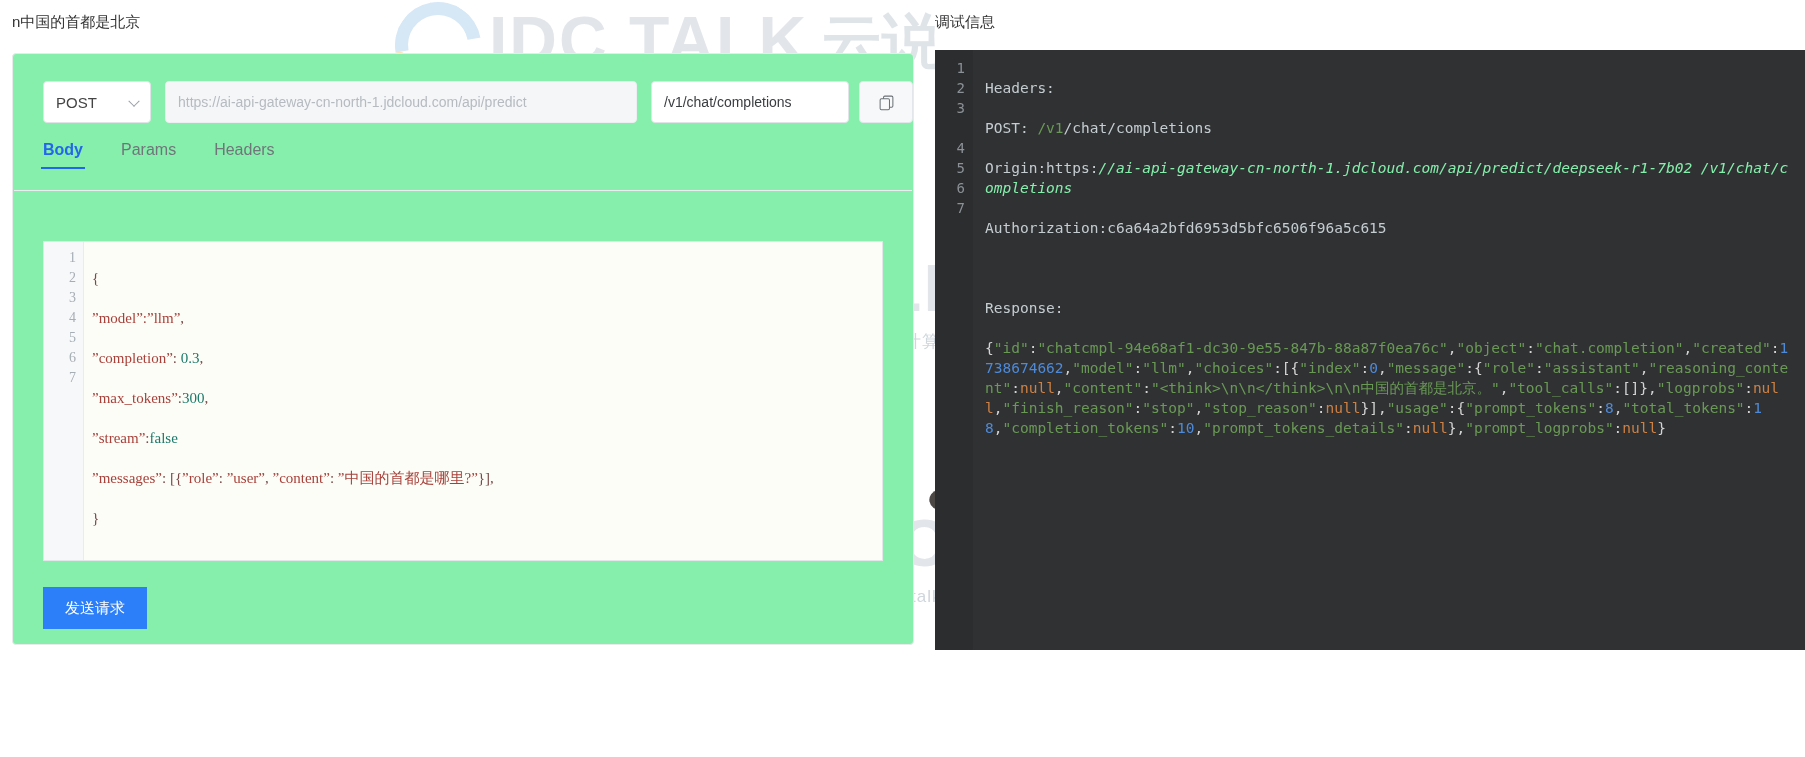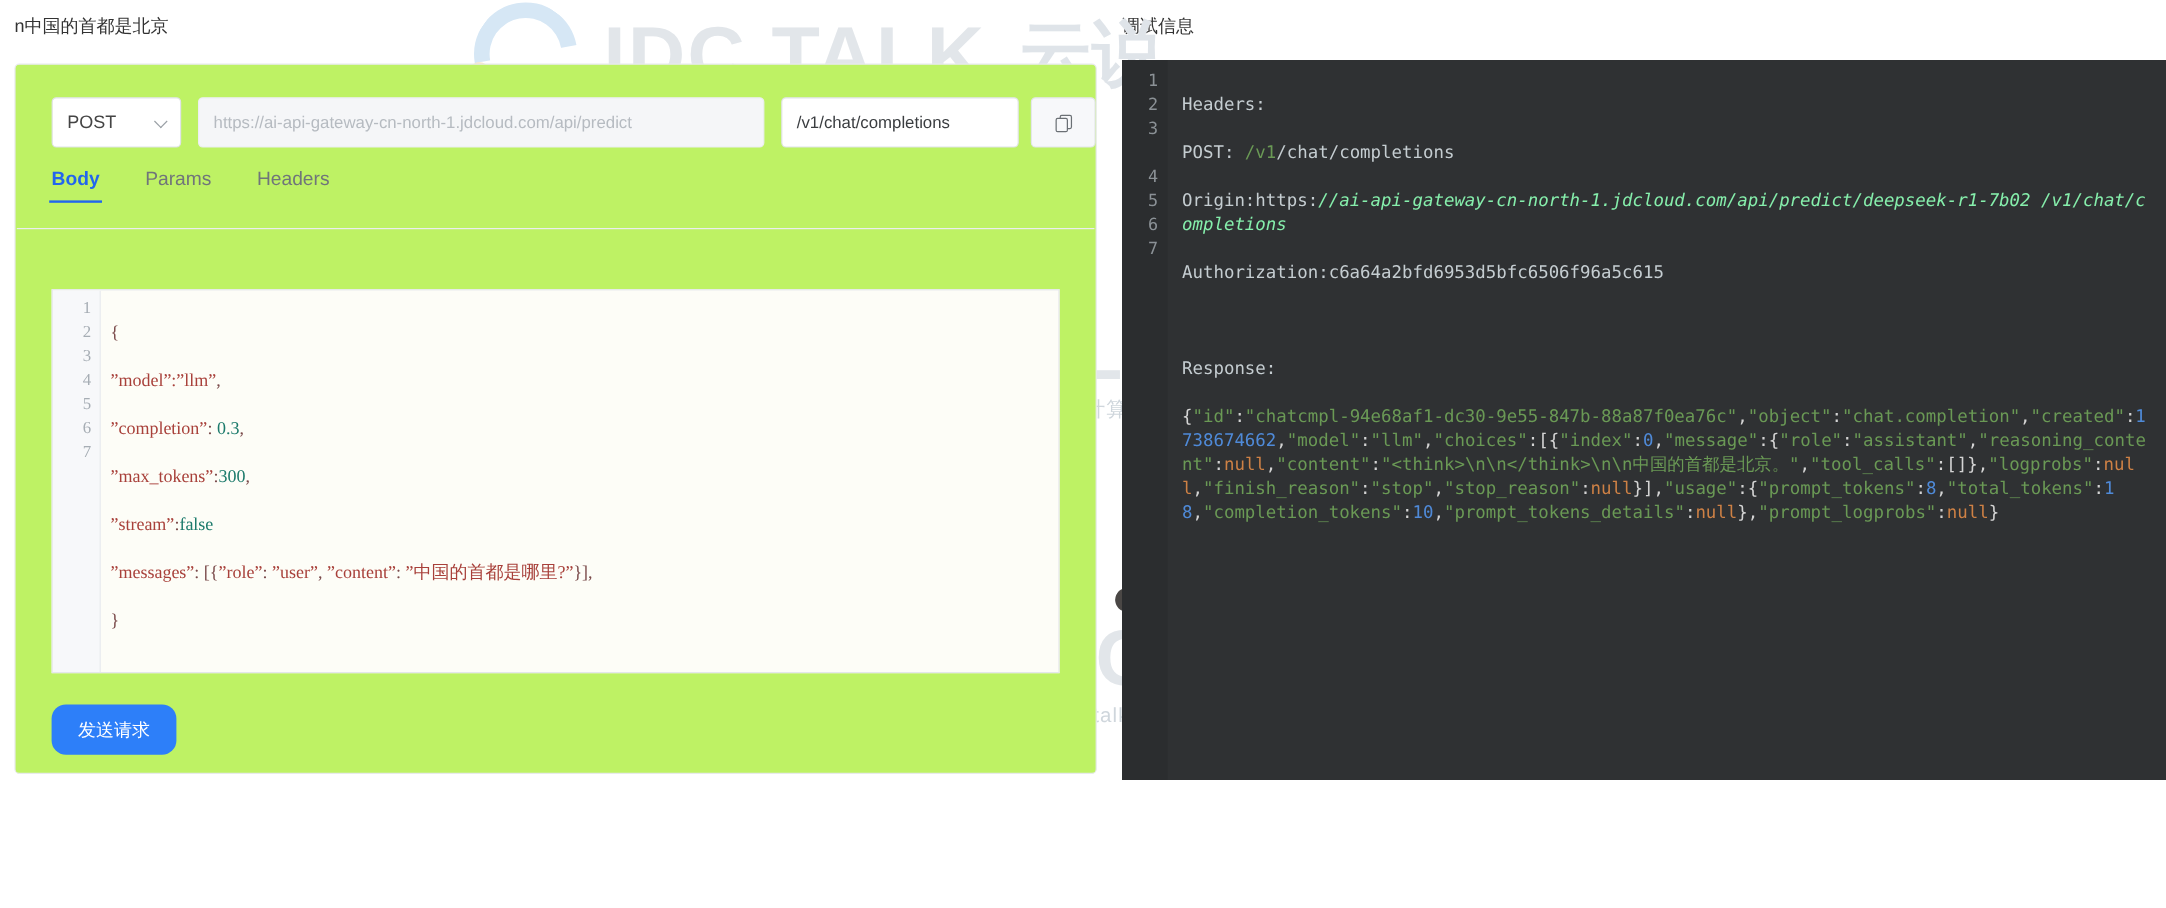--- a/index.html
+++ b/index.html
@@ -7,42 +7,42 @@
     margin: 0; padding: 0;
     width: 1805px; height: 757px;
     background: #ffffff;
     font-family: "Liberation Sans", sans-serif;
     overflow: hidden;
   }
   .page { position: relative; width: 1805px; height: 757px; background:#fff; }
 
   
   .wm { position: absolute; pointer-events: none; user-select: none; z-index: 5; }
-  .wm-logo { display:flex; align-items:center; gap:22px; opacity:1; }
+  .wm-logo { display:flex; gap:8px; opacity:1; }
   .wm-ring {
     position: relative; width: 86px; height: 86px; border-radius: 50%;
     border: 13px solid #d6e7f5; border-right-color: transparent; border-bottom-color: transparent;
     transform: rotate(35deg);
   }
   .wm-dot { position:absolute; width: 20px; height:20px; border-radius:50%; background:#fbe3c0; left: -2px; top: 56px; }
   .wm-text { font-size: 66px; font-weight: 700; color: #e2e6ea; letter-spacing: 2px; font-family:"Liberation Sans",sans-serif; }
   .wm-cn { font-size: 60px; font-weight: 700; color:#dfe4e9; margin-left: 6px; }
   .wm-sub { font-size: 17px; color: #cfd6dc; letter-spacing: 1px; white-space: nowrap; }
   .wm-sub.dark { color: #4a4d50; }
   .wm-text.dark { color: #3c4042; }
   .wm-cn.dark { color:#3c4042; }
   .wm-ring.dark { border-color:#3b3e40; border-right-color:transparent; border-bottom-color:transparent; }
   .wm-dot.dark { background:#4a4745; }
 
   
   .left-col { position:absolute; left:0; top:0; width: 918px; }
   .section-title { font-size: 15px; color:#333; padding: 13px 0 0 12px; }
   .card {
     position:absolute; left: 12px; top: 53px; width: 902px; height: 592px;
-    background: #bef264; border: 1px solid #e8eaec; border-radius: 4px; z-index: 10;
+    background: #86efac; border: 1px solid #e8eaec; border-radius: 4px; z-index: 10;
   }
   .req-row { display:flex; align-items:center; padding: 27px 0 0 30px; }
   .method-select {
     position: relative; width: 108px; height: 42px; border:1px solid #e0e3e7; border-radius:4px;
     background:#fff; display:flex; align-items:center; padding: 0 12px; font-size: 15px; color:#444;
   }
   .method-select .caret {
     position:absolute; right: 12px; top: 50%; transform: translateY(-60%) rotate(45deg);
     width: 8px; height: 8px; border-right: 1.5px solid #9aa0a6; border-bottom: 1.5px solid #9aa0a6;
   }
@@ -90,21 +90,21 @@
     font-size: 15px; line-height: 20px; color:#a03c3c; white-space: pre; position:relative; z-index: 12;
   }
   .tok-key { color:#a8403a; }
   .tok-str { color:#a8403a; }
   .tok-num { color:#1b7a6b; }
   .tok-punc { color:#7a4a4a; }
   .tok-bool { color:#1b7a6b; }
 
   .send-btn {
     position:absolute; left: 30px; top: 533px; width: 104px; height: 42px;
-    background:#2d7ff9; color:#fff; border:none; border-radius:12px; font-size:15px;
+    background:#2d7ff9; color:#fff; border:none; border-radius:0; font-size:15px;
     display:flex; align-items:center; justify-content:center; cursor:pointer;
     font-family:"Liberation Sans", sans-serif;
   }
 
   
   .right-col { position:absolute; left: 935px; top: 0; width: 870px; }
   .right-title { font-size: 15px; color:#333; padding: 13px 0 0 0; }
   .debug-box {
     position:absolute; left: 0; top: 50px; width: 870px; height: 600px;
     background: #2f3133; display:flex; overflow:hidden; z-index: 10;

